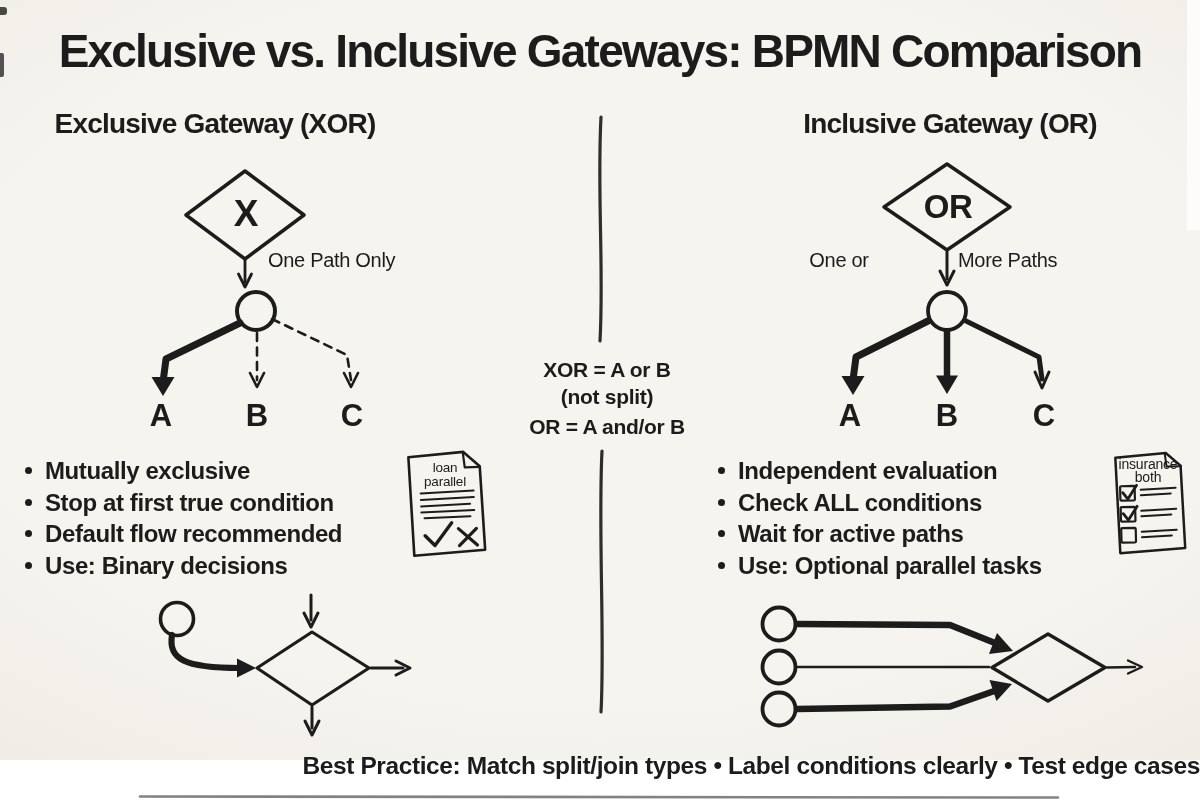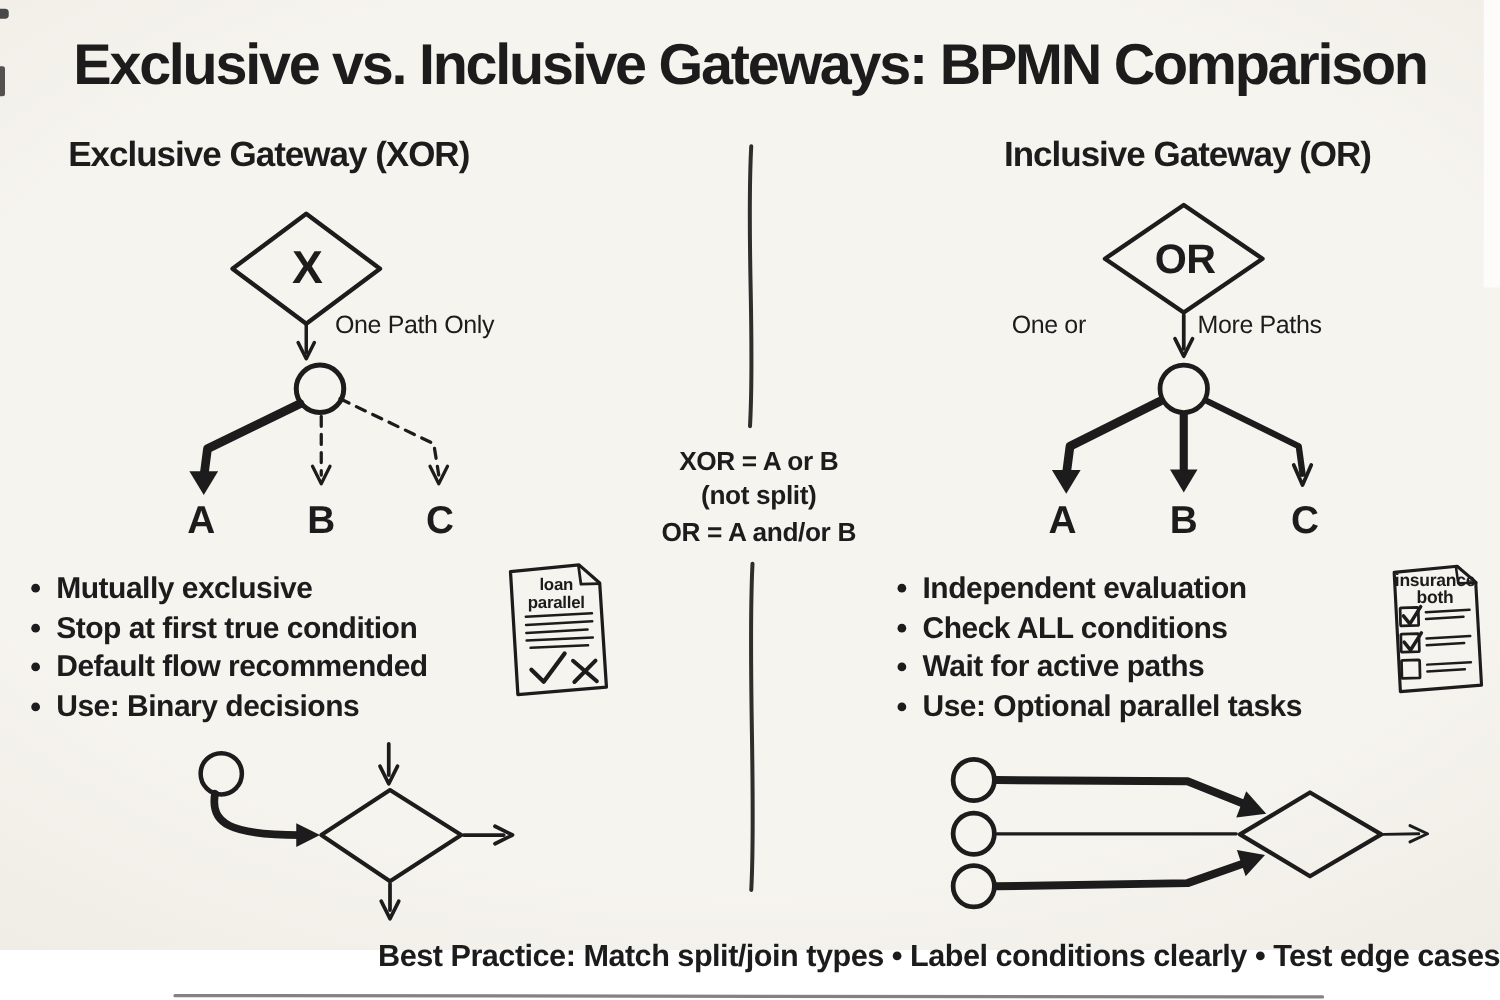--- a/index.html
+++ b/index.html
@@ -51,21 +51,21 @@
     display:flex;align-items:flex-start;
     font-size:24px;font-weight:700;line-height:31.5px;letter-spacing:-0.4px;
     white-space:nowrap;
   }
   .bullet-dot{
     flex:0 0 auto;width:7px;height:7px;border-radius:50%;
     background:#1c1c1c;margin:12px 13px 0 0;
   }
 
   .doc-label{
-    transform:translateX(-50%);text-align:center;font-weight:700;white-space:nowrap;
+    transform:translateX(-50%);text-align:center;font-weight:400;white-space:nowrap;
   }
   .doc-label.loan{left:445px;top:461px;font-size:13.5px;line-height:13.5px;letter-spacing:-0.2px;}
   .doc-label.insurance{left:1148px;top:458px;font-size:14px;line-height:13px;letter-spacing:-0.2px;}
 
   .footer-line{
     left:0;right:0;top:752px;text-align:right;white-space:nowrap;
     font-size:24.5px;font-weight:700;letter-spacing:-0.4px;
   }
   .footer-line strong{font-weight:800;}
 

